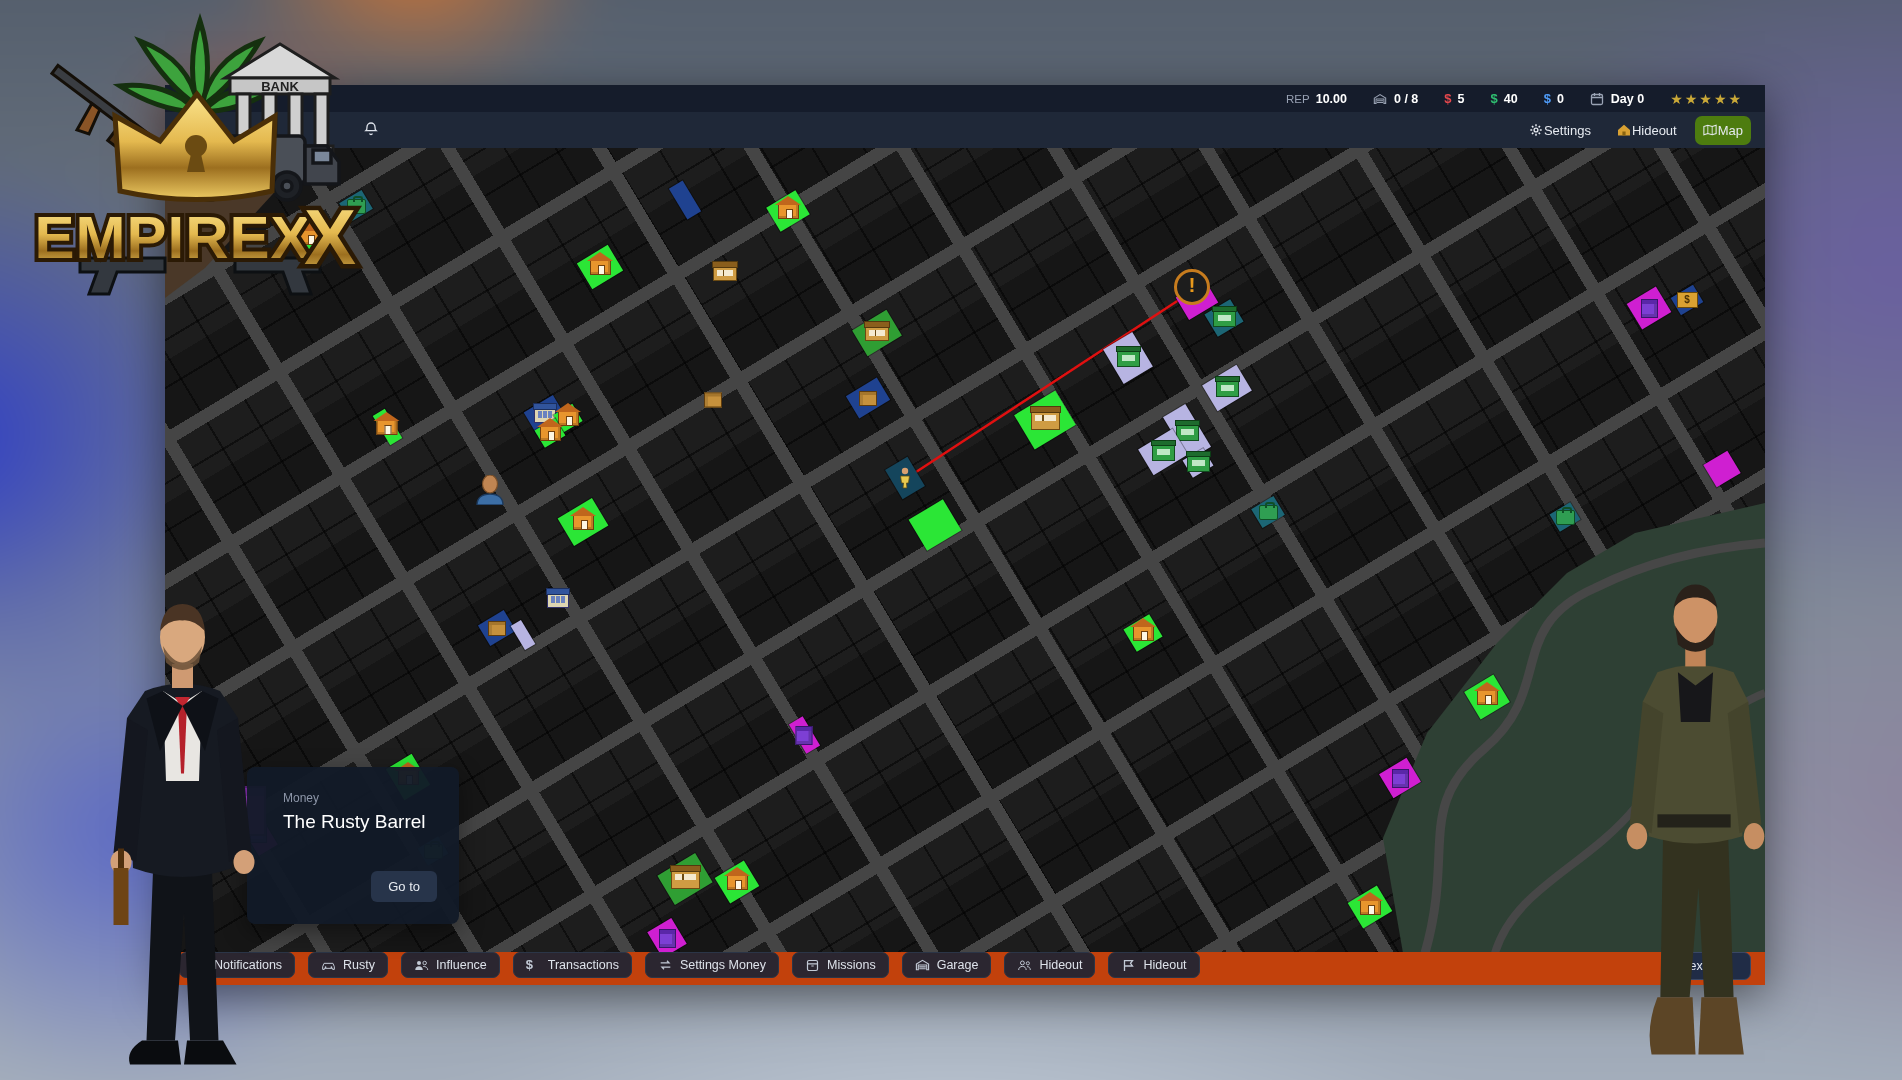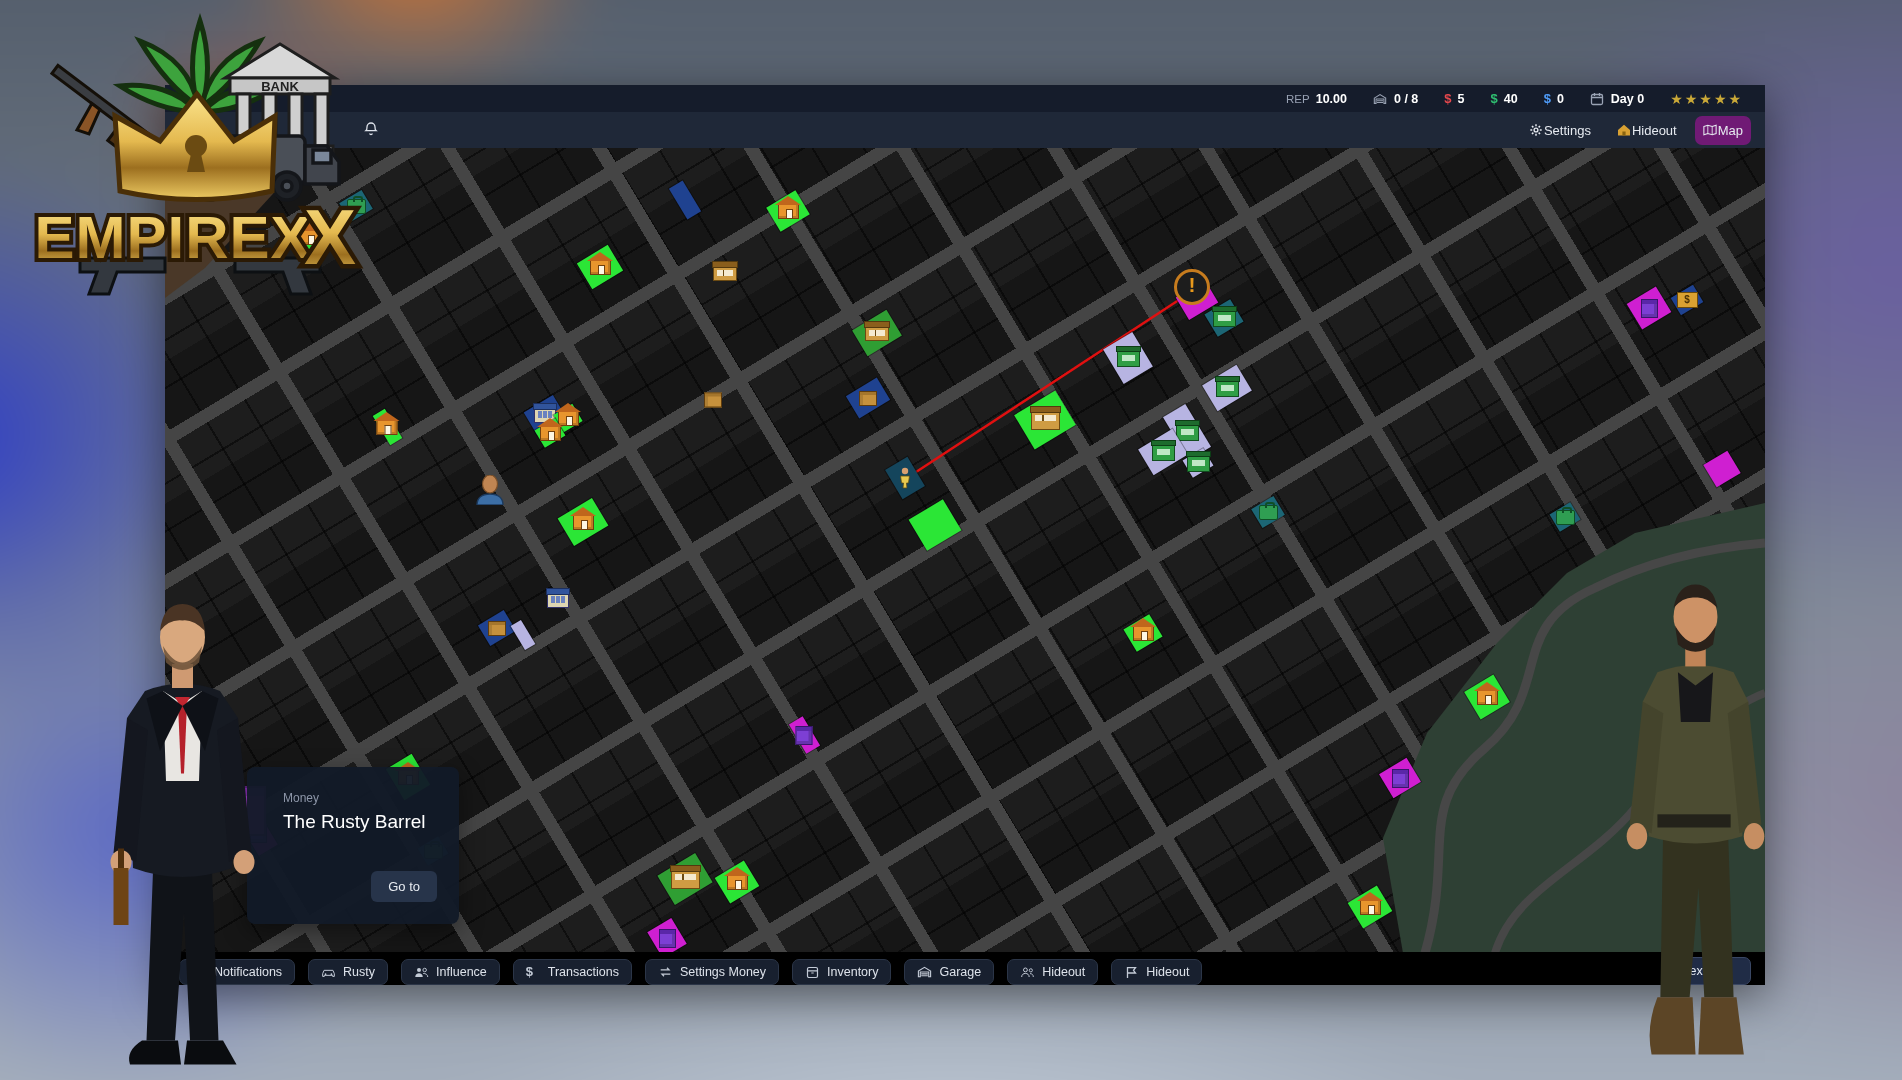--- a/index.html
+++ b/index.html
@@ -28,21 +28,21 @@
   .stat .mi{width:14px;height:14px;color:#9aa3b4}
   .stars{gap:2px}
   .star{font-size:14px;line-height:14px}
   
   .menubar{position:absolute;left:0;top:27px;right:0;height:36px;background:#1f2838;
     display:flex;align-items:center;justify-content:flex-end;gap:10px;padding-right:14px}
   .bell{position:absolute;left:198px;top:9px;width:16px;height:16px;color:#dfe4ec;cursor:pointer}
   .mbtn{display:flex;align-items:center;background:transparent;border:none;cursor:pointer;
     color:#e6eaf0;font-size:13px;font-family:inherit;padding:7px 8px;border-radius:7px}
   .mbtn .mi{width:14px;height:14px;color:#e6eaf0}
-  .mbtn.active{background:#701a75}
+  .mbtn.active{background:#4d7c0f}
   
   .maparea{position:absolute;left:0;top:63px;right:0;bottom:33px;overflow:hidden;cursor:grab;
     background-color:#161616;
     background-image:
       repeating-linear-gradient(149deg,#454545 0 13px,transparent 13px 122px),
       repeating-linear-gradient(59deg,#454545 0 13px,transparent 13px 130px),
       repeating-linear-gradient(149deg,rgba(0,0,0,.5) 0 2px,transparent 2px 41px),
       repeating-linear-gradient(59deg,rgba(0,0,0,.5) 0 2px,transparent 2px 44px),
       repeating-linear-gradient(149deg,rgba(255,255,255,.03) 0 61px,transparent 61px 122px)}
   .park{position:absolute;left:0;top:0;width:1600px;height:805px;background:#2e4034;
@@ -70,22 +70,22 @@
   .ic-bank2{width:20px;height:14px;background:#ded6b2;border:1px solid #31316b;position:relative}
   .ic-bank2:before{content:"";position:absolute;left:-2px;top:-5px;right:-2px;height:5px;background:#31549c;border:1px solid #1c2f5e}
   .ic-bank2:after{content:"";position:absolute;left:3px;top:3px;width:14px;height:7px;
     background:linear-gradient(90deg,#6a82c0 0 4px,transparent 4px 5px,#6a82c0 5px 9px,transparent 9px 10px,#6a82c0 10px 14px)}
   .ic-shop2{width:21px;height:15px;background:#2f9e45;border:1px solid #114d1f;position:relative}
   .ic-shop2:before{content:"";position:absolute;left:-2px;top:-5px;right:-2px;height:4px;background:#1d6b2d;border:1px solid #0d3d16}
   .ic-shop2:after{content:"";position:absolute;left:4px;top:4px;width:13px;height:6px;background:#bfe8c6}
   .ic-excl{width:30px;height:30px;border-radius:50%;background:#1d1d1d;border:3px solid #c77c1e;
     color:#e8991c;font:800 21px/26px "Liberation Sans",sans-serif;text-align:center;z-index:3}
   
-  .bottombar{position:absolute;left:0;right:0;bottom:0;height:33px;background:#000000;
-    display:flex;align-items:flex-end;gap:13px;padding:0 14px}
+  .bottombar{position:absolute;left:0;right:0;bottom:0;height:33px;background:#c2410c;
+    display:flex;align-items:flex-start;gap:13px;padding:0 14px}
   .bbtn{display:flex;align-items:center;gap:7px;background:rgba(27,36,52,.9);border:1px solid #2b3547;
     border-radius:7px;color:#dde2ea;font-size:12.5px;font-family:inherit;padding:5px 12px;cursor:pointer;white-space:nowrap}
   .bic{display:flex;width:15px;height:14px;color:#c3cad6}
   .mi{display:block;width:100%;height:100%}
   .mi-d{font-weight:700;color:#c3cad6;font-size:13px;line-height:14px}
   .bnext{margin-left:auto;background:#202c46;border:1px solid #3a4764;border-radius:7px;
     color:#e4e9f2;font-size:12.5px;font-family:inherit;padding:6px 18px;cursor:pointer;white-space:nowrap}
   
   .tooltip{position:absolute;left:247px;top:767px;width:212px;height:157px;z-index:40;
     background:rgba(18,26,40,.96);border-radius:8px;box-shadow:0 8px 24px rgba(0,0,0,.4)}
@@ -420,21 +420,21 @@
         </span>
         <span class="blabel">Settings Money</span>
       </button>
       <button class="bbtn">
         <span class="bic">
           <svg class="mi" viewBox="0 0 14 14">
             <rect x="2" y="2.5" width="10" height="10" rx="1.5" fill="none" stroke="currentColor" stroke-width="1.2"></rect>
             <path d="M2 5.8h10M5.8 8h2.4" stroke="currentColor" stroke-width="1.2"></path>
           </svg>
         </span>
-        <span class="blabel">Inventory</span>
+        <span class="blabel">Missions</span>
       </button>
       <button class="bbtn">
         <span class="bic">
           <svg class="mi" viewBox="0 0 16 14">
             <path d="M1.5 6L8 2l6.5 4V12h-2V7h-9v5h-2z" fill="none" stroke="currentColor" stroke-width="1.2"></path>
             <path d="M4.5 9h7M4.5 11h7" stroke="currentColor" stroke-width="1.2"></path>
           </svg>
         </span>
         <span class="blabel">Garage</span>
       </button>

